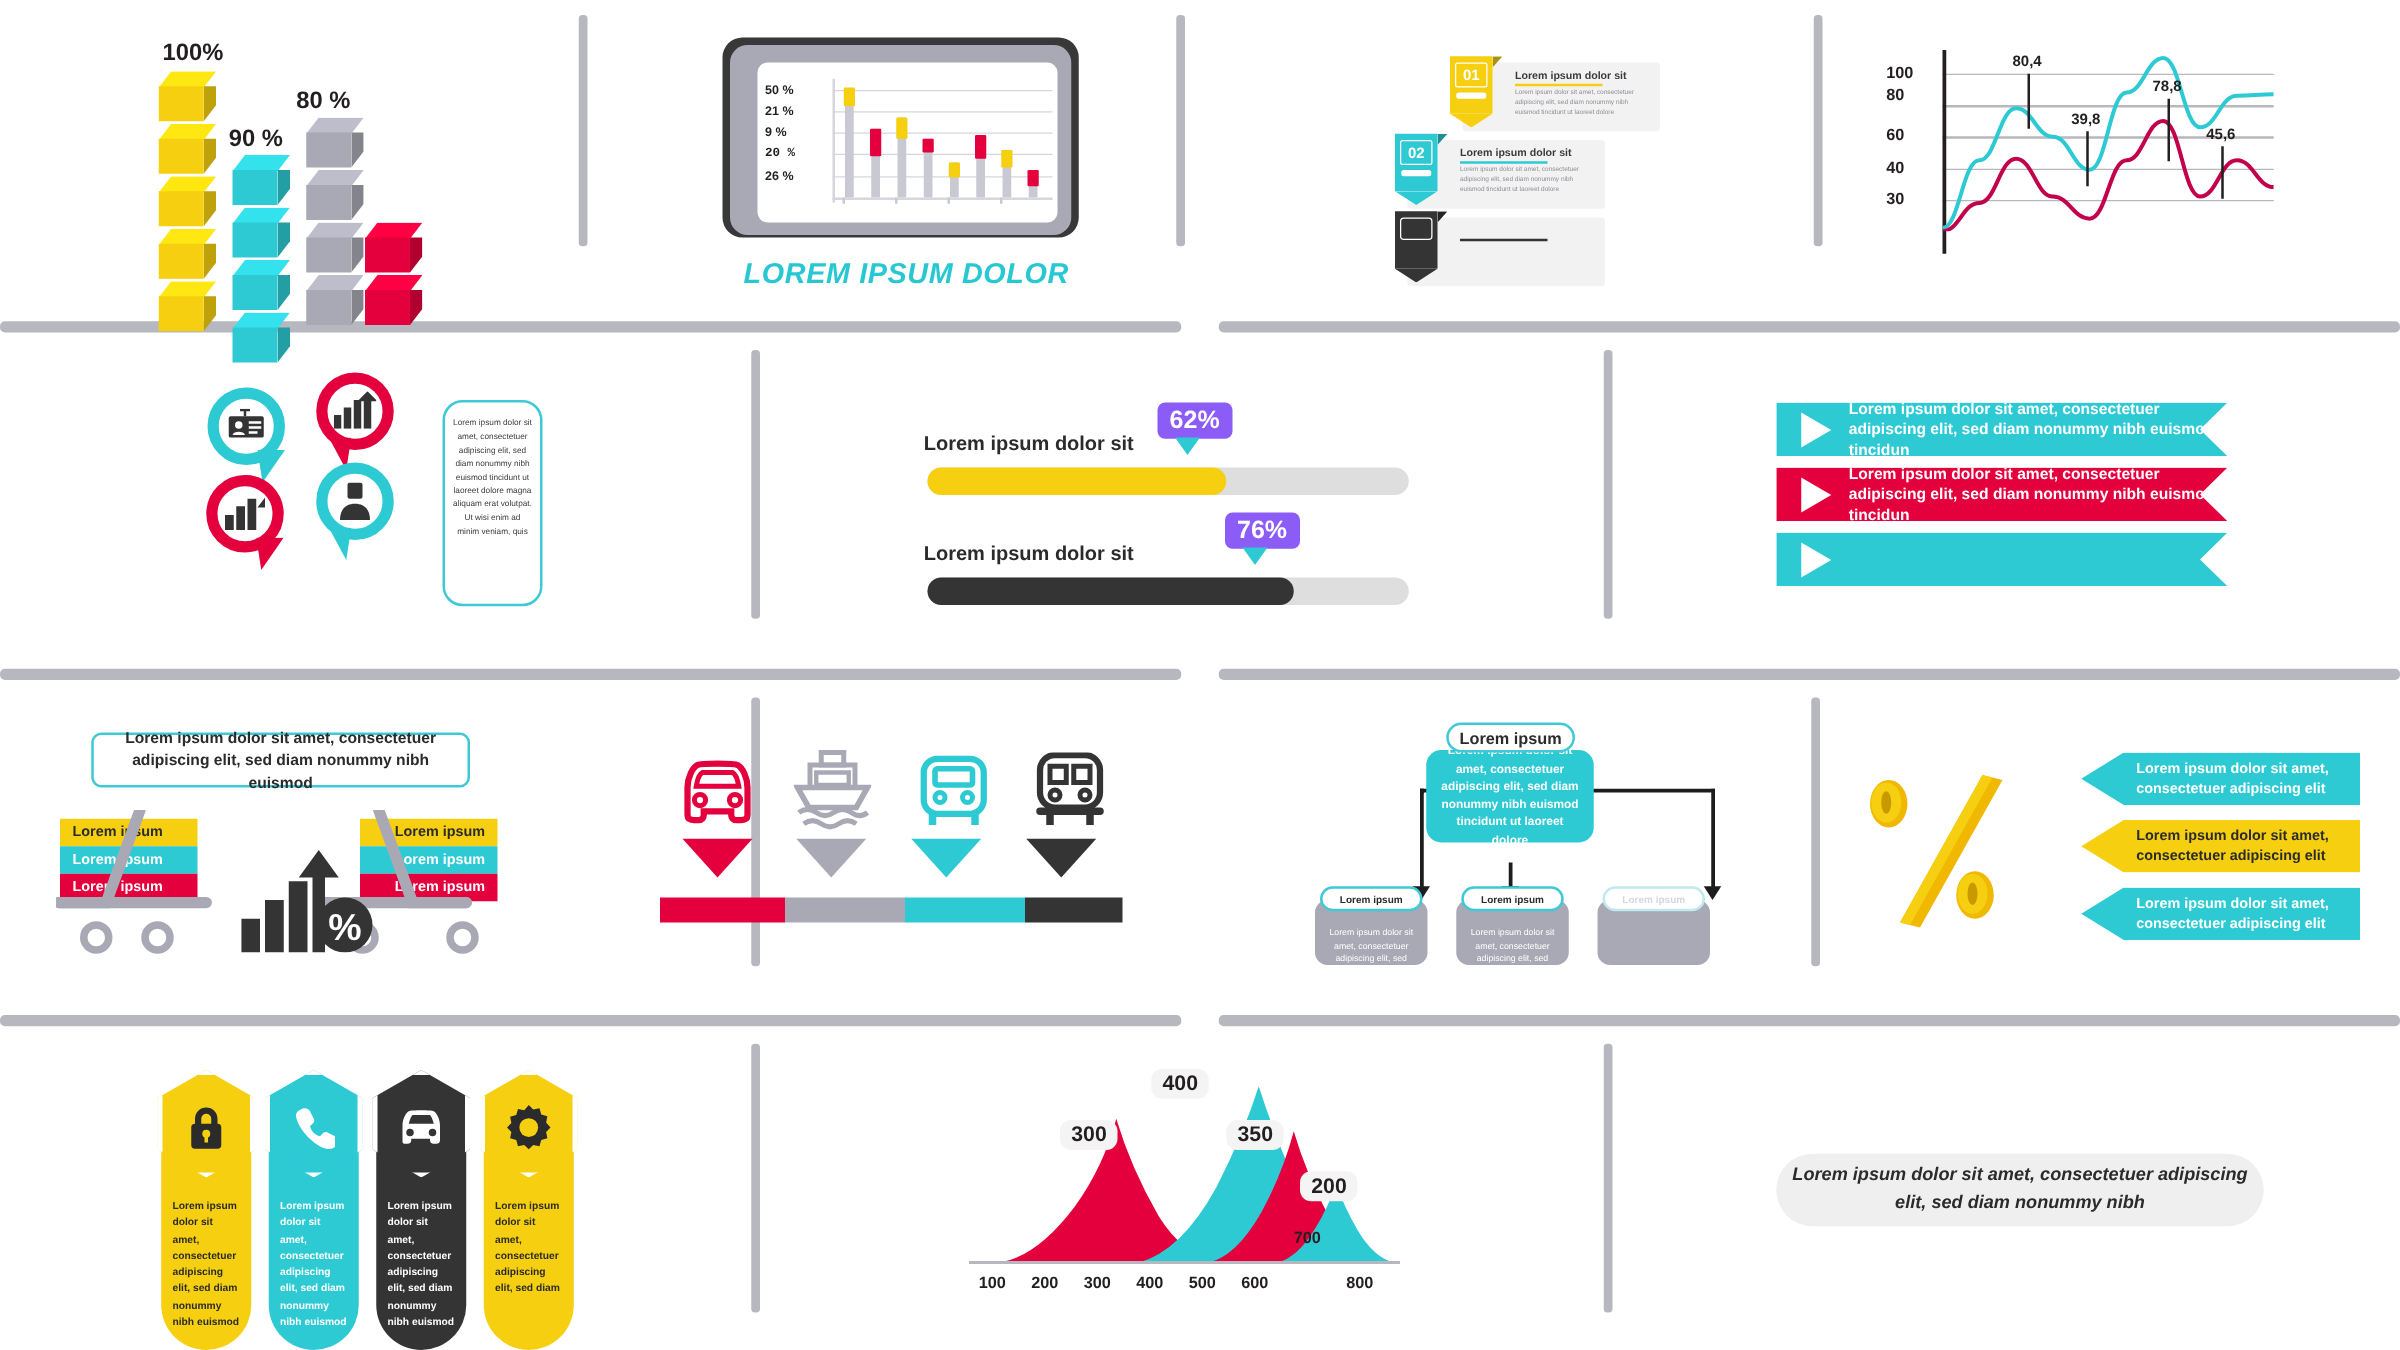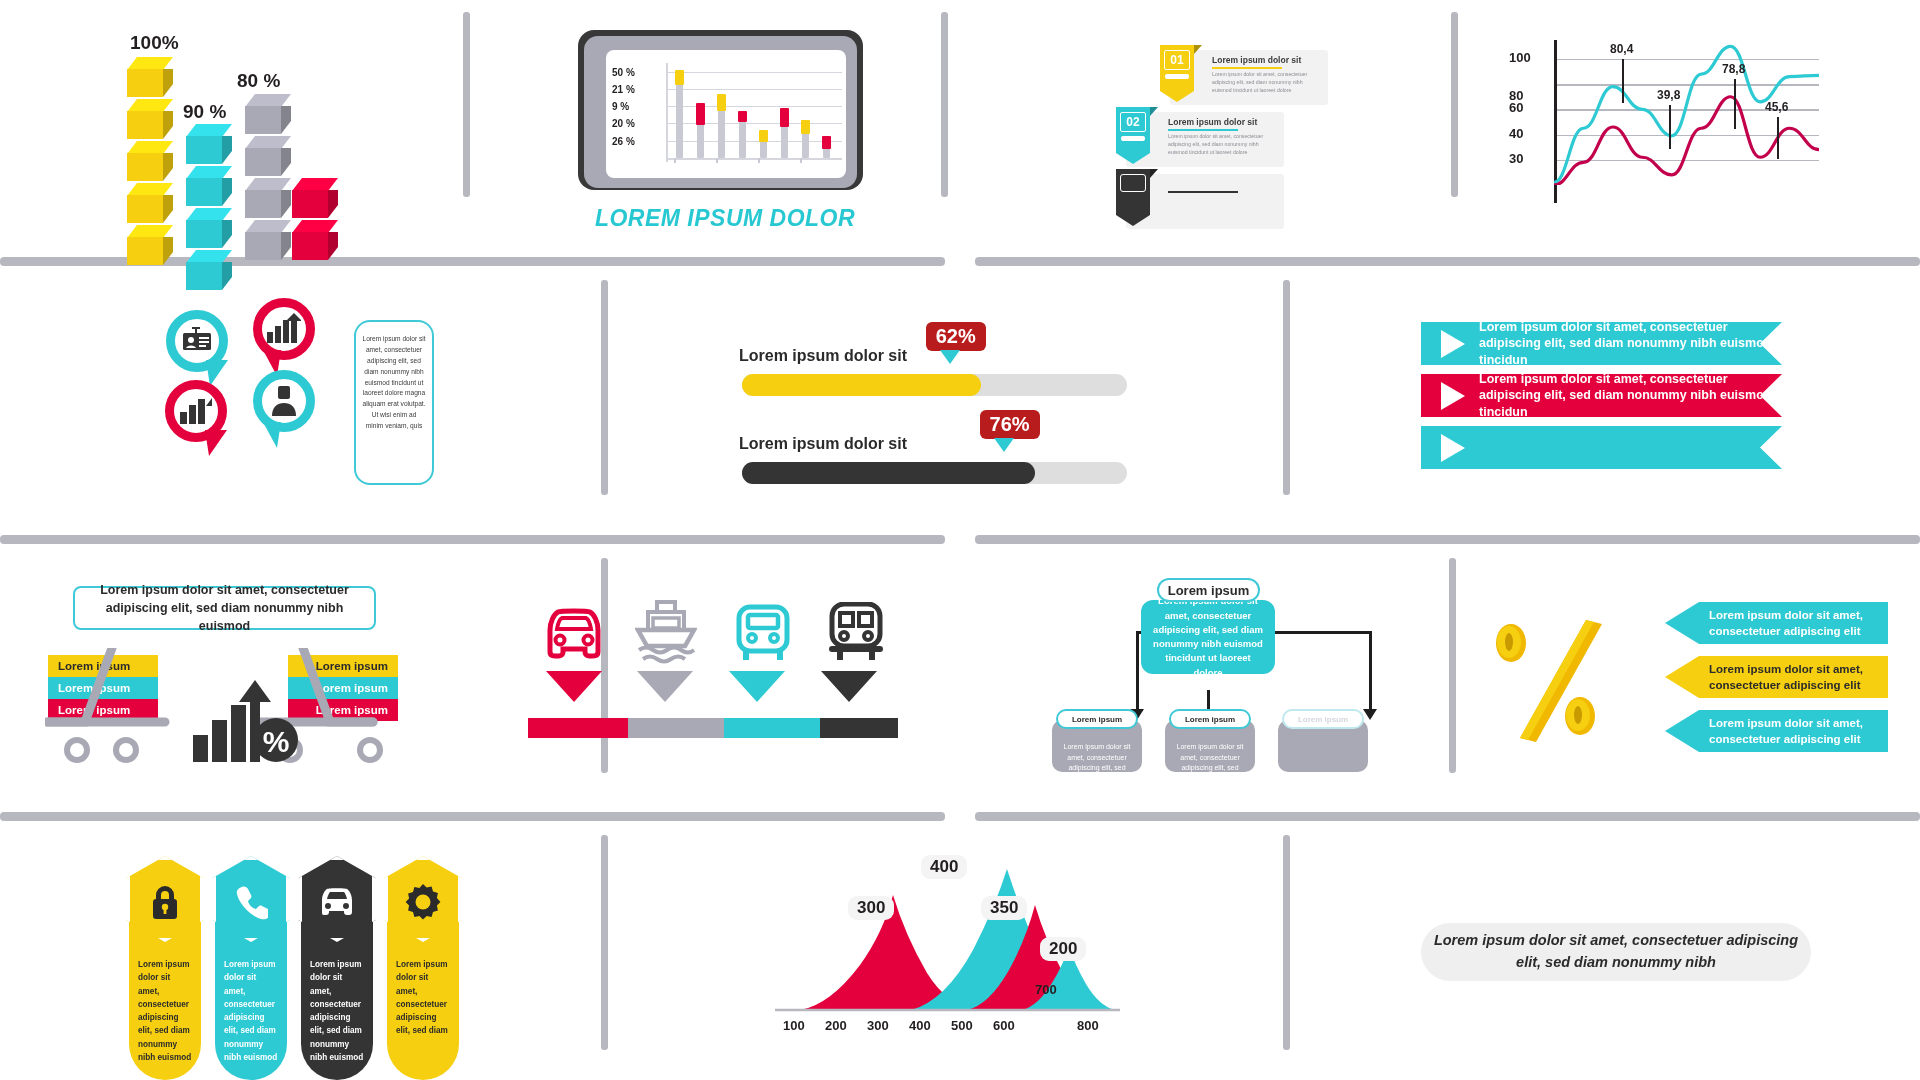--- a/index.html
+++ b/index.html
@@ -64,21 +64,21 @@
   .pin .ring { position:absolute; inset:0; border-radius:50%; border:9px solid; background:#fff; }
   .pin .tail { position:absolute; width:22px; height:26px; }
   .pinpanel { position:absolute; left:354px; top:320px; width:80px; height:165px;
     border:2px solid #3fc9d6; border-radius:16px; background:#fff;
     padding:12px 6px; font-size:6.6px; line-height:1.65; color:#3b3b3b; text-align:center; }
 
   
   .pg-label { position:absolute; font-size:16px; font-weight:bold; color:#2b2b2b; }
   .pg-track { position:absolute; height:22px; background:#dedede; border-radius:11px; }
   .pg-fill { position:absolute; left:0; top:0; height:22px; border-radius:11px; }
-  .pg-badge { position:absolute; border-radius:6px; background:#b91c1c; color:#fff;
+  .pg-badge { position:absolute; border-radius:6px; background:#8b5cf6; color:#fff;
     font-size:20px; font-weight:bold; padding:3px 10px; }
   .pg-badge::after { content:""; position:absolute; left:14px; bottom:-13px;
     border-left:10px solid transparent; border-right:10px solid transparent;
     border-top:14px solid #2ecad4; }
 
   
   .ribbon { position:absolute; height:43px;
     clip-path:polygon(0 0, 100% 0, calc(100% - 22px) 50%, 100% 100%, 0 100%);
     display:flex; align-items:center; }
   .ribbon .play { width:0; height:0; margin-left:20px; margin-right:14px;
@@ -245,21 +245,21 @@
       </div>
   </div>
 
   <div>
     <div class="tablet">
       <div class="tablet-inner">
         <div class="tablet-screen">
           <div id="tablet-chart" style="position:absolute;inset:0;">
               <div class="ty" style="left: 6px; top: 85.7273px;">26 %</div>
               <div class="tgrid" style="top: 90.7273px;"></div>
-              <div class="ty" style="left: 6px; top: 68.4545px;">20 %</div>
+              <div class="ty" style="left: 6px; top: 68.4545px; font-family: Liberation Mono, monospace;">20 %</div>
               <div class="tgrid" style="top: 73.4545px;"></div>
               <div class="ty" style="left: 6px; top: 51.1818px;">9 %</div>
               <div class="tgrid" style="top: 56.1818px;"></div>
               <div class="ty" style="left: 6px; top: 33.9091px;">21 %</div>
               <div class="tgrid" style="top: 38.9091px;"></div>
               <div class="ty" style="left: 6px; top: 16.6364px;">50 %</div>
               <div class="tgrid" style="top: 21.6364px;"></div>
               <div style="position: absolute; left: 60px; top: 13px; width: 1.5px; height: 99px; background: rgb(214, 214, 222);"></div>
               <div style="position: absolute; left: 60px; top: 108px; width: 176px; height: 1.5px; background: rgb(214, 214, 222);"></div>
               <div class="tbar-stem" style="left: 70px; top: 21.6364px; height: 86.3636px;"></div>
@@ -323,21 +323,21 @@
         </div>
         <div class="numtitle"></div>
         <div class="numrule" style="background:#343434"></div>
         <div class="numbody"></div>
       </div>
     </div>
 
   <div>
     <div id="lc-ylabels">
         <div class="lc-ylab" style="left: 1509px; top: 49.913px;">100</div>
-        <div class="lc-ylab" style="left: 1509px; top: 88px;">80</div>
+        <div class="lc-ylab" style="left: 1509px; top: 68px;">80</div>
         <div class="lc-ylab" style="left: 1509px; top: 100.348px;">60</div>
         <div class="lc-ylab" style="left: 1509px; top: 125.565px;">40</div>
         <div class="lc-ylab" style="left: 1509px; top: 150.783px;">30</div>
       </div>
     <div id="lc-grids">
         <div class="lc-grid" style="left: 1554px; top: 58.913px; width: 265px;"></div>
         <div class="lc-grid" style="left: 1554px; top: 84.1304px; width: 265px;"></div>
         <div class="lc-grid" style="left: 1554px; top: 109.348px; width: 265px;"></div>
         <div class="lc-grid" style="left: 1554px; top: 134.565px; width: 265px;"></div>
         <div class="lc-grid" style="left: 1554px; top: 159.783px; width: 265px;"></div>

